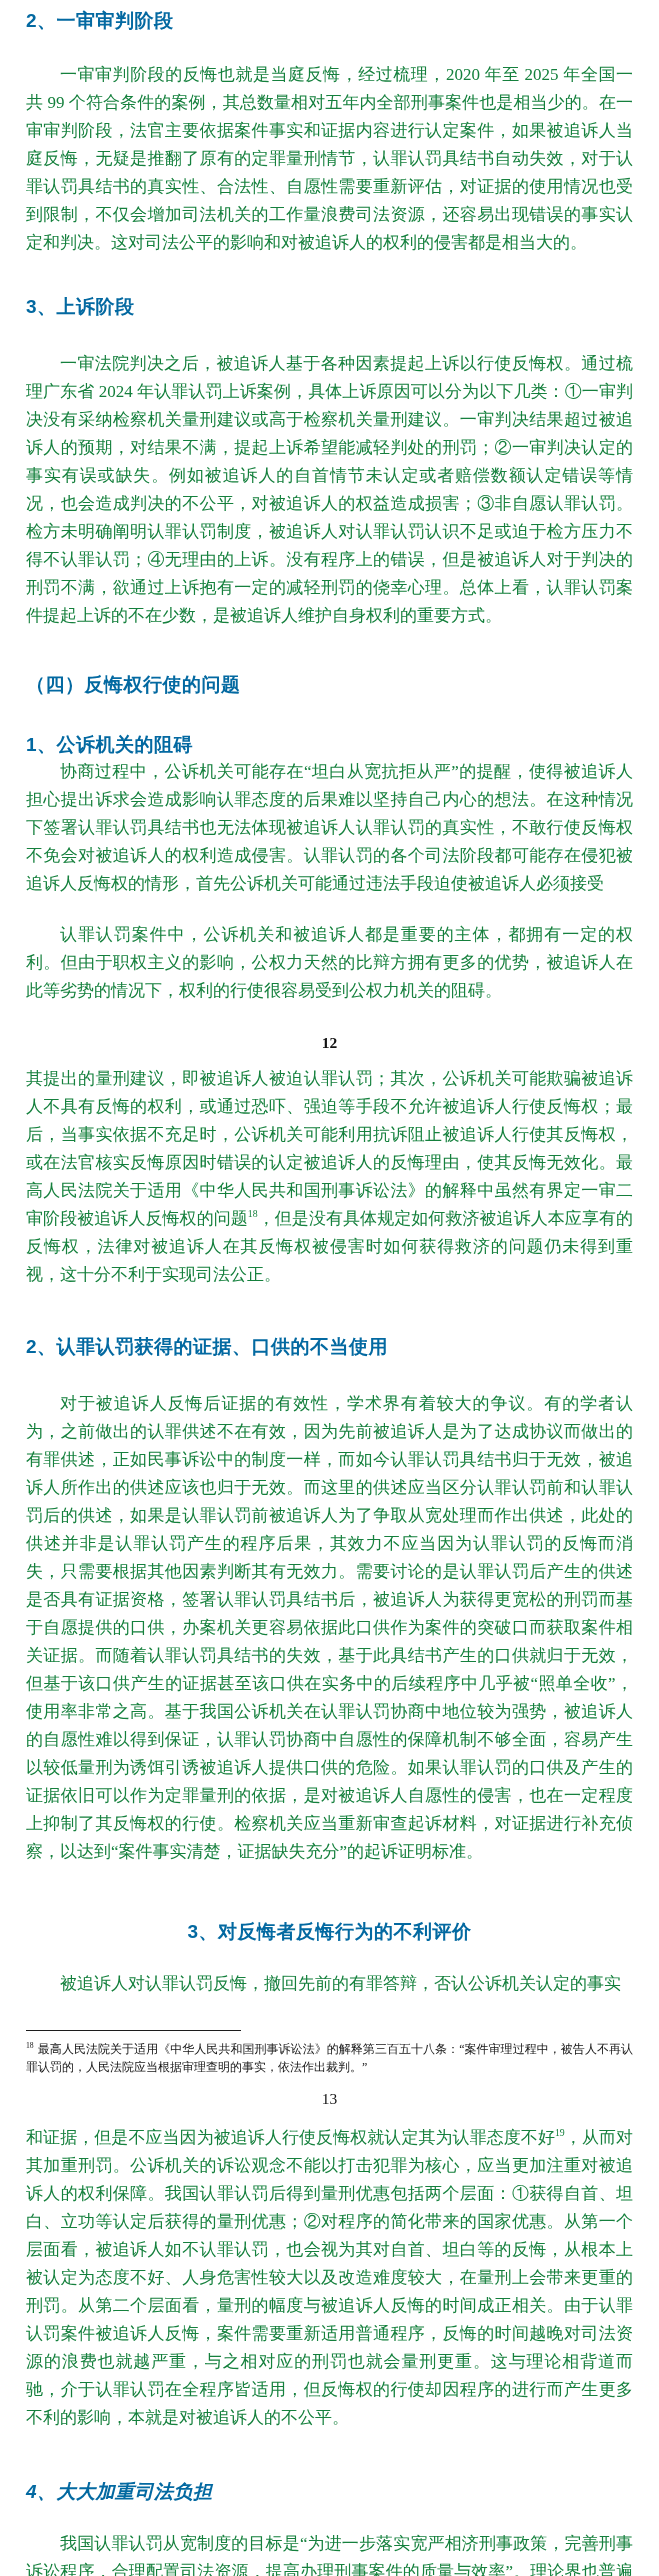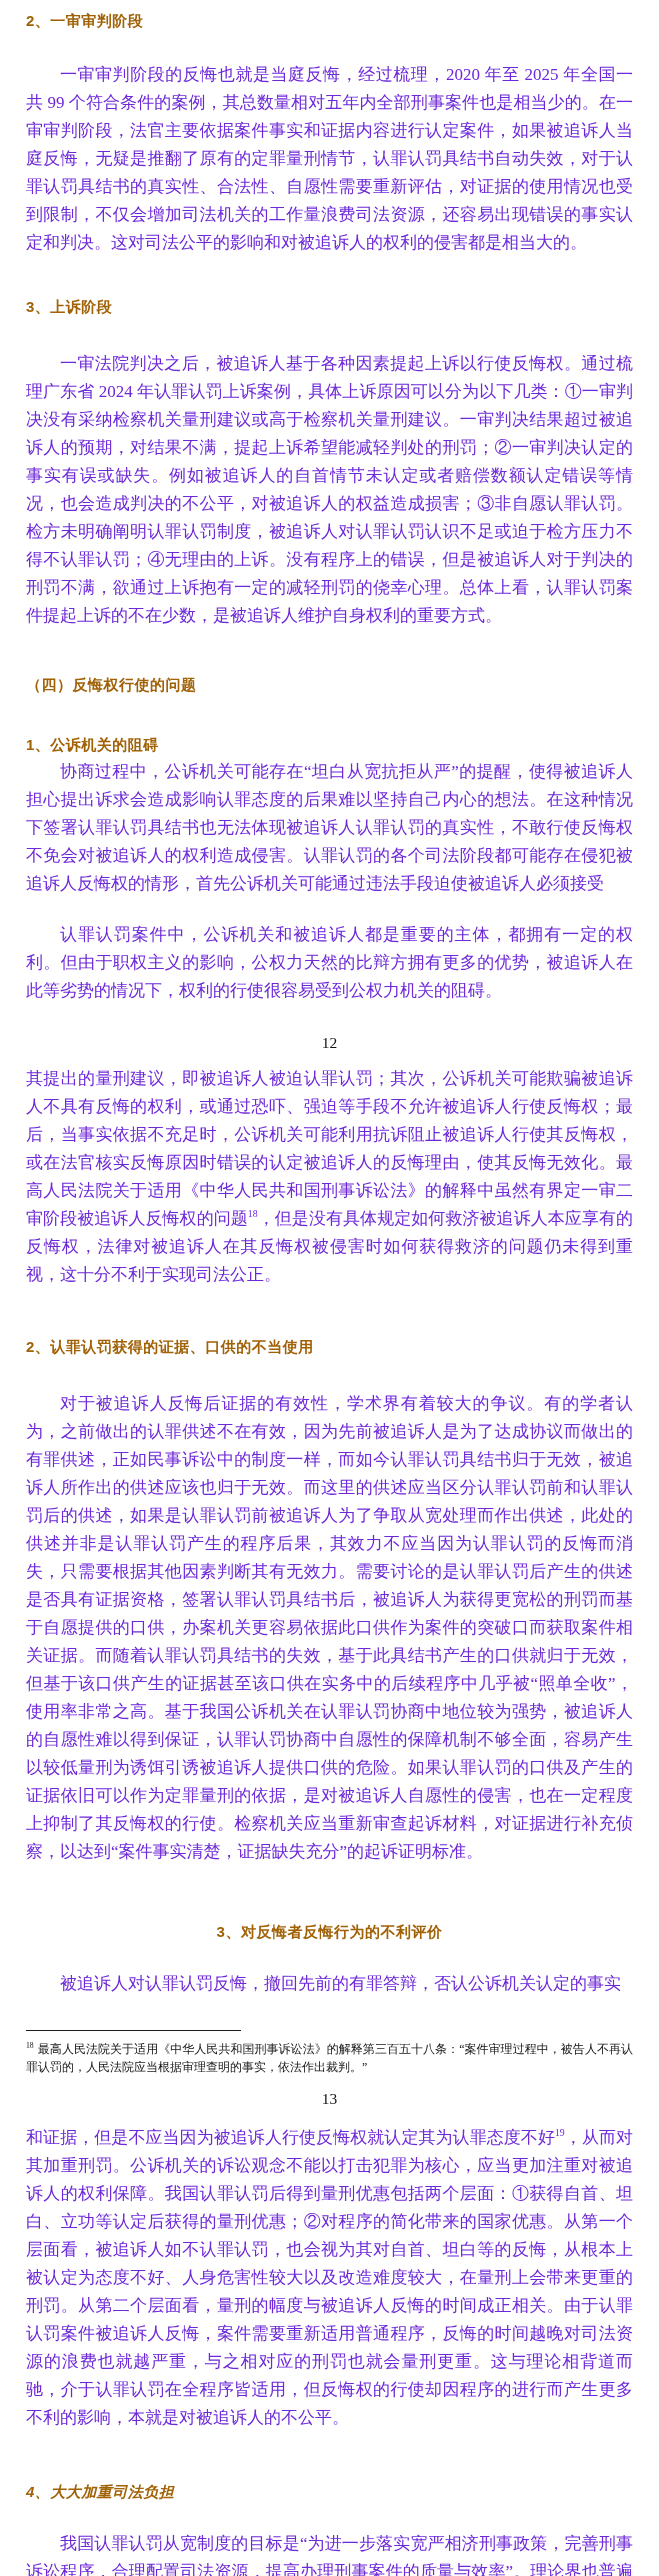--- a/index.html
+++ b/index.html
@@ -16,30 +16,30 @@
     width: 659px;
     height: 2931px;
     box-sizing: border-box;
     padding: 0 26px;
     overflow: hidden;
     background: #ffffff;
   }
   .heading {
     font-family: "Liberation Sans", "DejaVu Sans", sans-serif;
     font-weight: bold;
-    font-size: 15px;
+    font-size: 19px;
     line-height: 26px;
-    color: #a16207;
+    color: #0369a1;
     letter-spacing: 0.5px;
   }
   .para {
     font-size: 17px;
     line-height: 28px;
     text-align: justify;
-    color: #6d28d9;
+    color: #15803d;
     margin: 0;
   }
   .para.indent { text-indent: 2em; }
   .para sup {
     font-size: 9.8px;
     line-height: 0;
     vertical-align: super;
   }
   .pagenum {
     text-align: center;
@@ -69,21 +69,21 @@
   }
   
   #h-first-trial   { margin: 8.2px 0 0 0; }
   #p-first-trial   { margin-top: 27px; }
   #h-appeal        { margin-top: 37px; }
   #p-appeal        { margin-top: 30px; }
   #h-section-four  { margin-top: 42px; }
   #h-obstacle      { margin-top: 34px; }
   #p-obstacle-1    { margin-top: 23px; }
   #p-obstacle-2    { margin-top: 0; }
-  #pagenum-12      { margin-top: 30px; }
+  #pagenum-12      { margin-top: 30px; font-weight: bold; }
   #p-obstacle-cont { margin-top: 13.4px; }
   #h-evidence      { margin-top: 45px; }
   #p-evidence      { margin-top: 30px; }
   #h-negative      { margin-top: 53px; text-align: center; }
   #p-negative      { margin-top: 25px; }
   #pagenum-13      { margin-top: 14.4px; }
   #p-negative-cont { margin-top: 16.5px; }
   #h-burden        { margin-top: 47px; font-style: italic; }
   #p-burden        { margin-top: 25px; padding-bottom: 20.6px; }
 </style>

